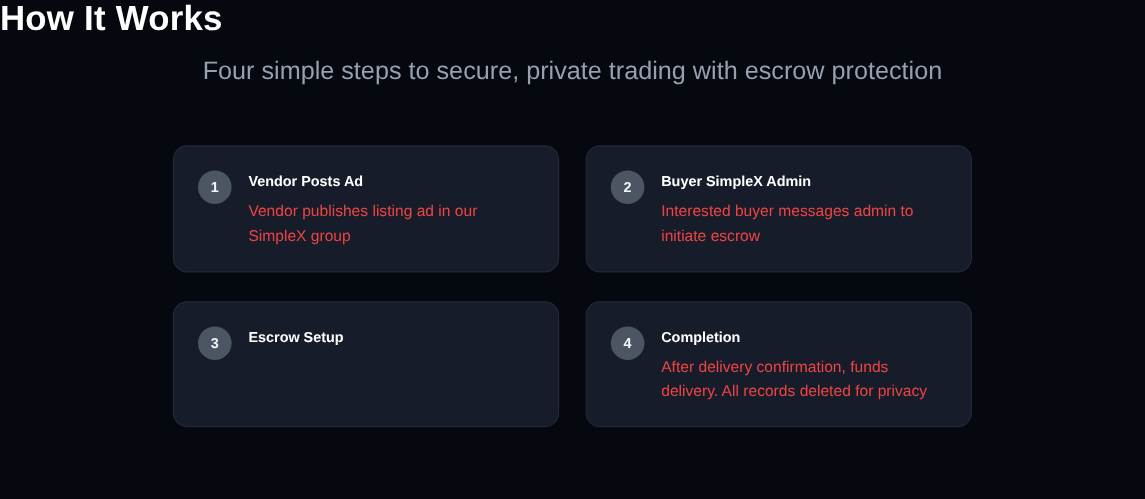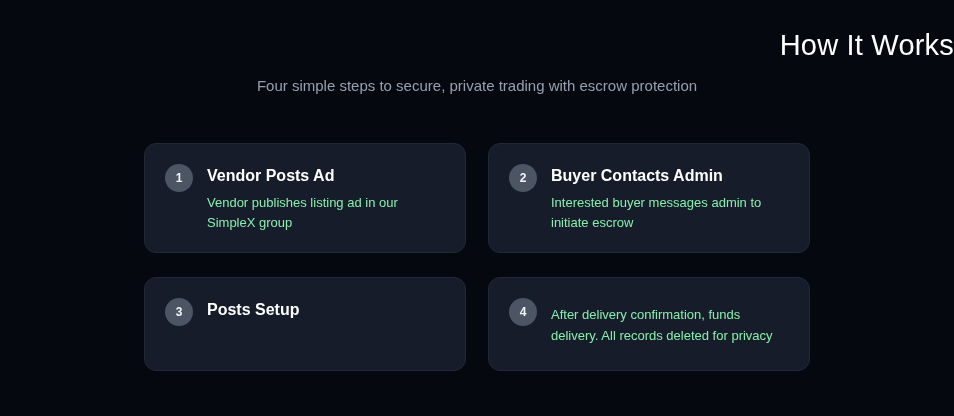--- a/index.html
+++ b/index.html
@@ -12,32 +12,31 @@
   body {
     background: #05080f;
     position: relative;
   }
   .section {
     width: 100%;
     height: 100%;
     position: relative;
   }
   .section-title {
-    margin-top: 29px;
-    text-align: right;
+    text-align: left;
     color: #ffffff;
     font-size: 29px;
-    font-weight: 400;
+    font-weight: 700;
     letter-spacing: 0.2px;
   }
   .section-subtitle {
     margin-top: 15px;
     text-align: center;
     color: #96a0b0;
-    font-size: 15px;
+    font-size: 21px;
     font-weight: 400;
   }
   .steps-grid {
     width: 666px;
     margin: 49px auto 0;
     display: grid;
     grid-template-columns: 1fr 1fr;
     column-gap: 22px;
     row-gap: 24px;
   }
@@ -61,28 +60,28 @@
     font-size: 12px;
     font-weight: 700;
     display: flex;
     align-items: center;
     justify-content: center;
     margin-top: 1px;
   }
   .step-body { flex: 1 1 auto; }
   .step-title {
     color: #ffffff;
-    font-size: 16px;
+    font-size: 12px;
     font-weight: 700;
     line-height: 1.2;
     margin-top: 3px;
   }
   .step-desc {
     margin-top: 8px;
-    color: #86efac;
+    color: #ef4444;
     font-size: 13px;
     line-height: 1.55;
     max-width: 240px;
   }
 </style>
 </head>
 <body>
 
 <div class="section">
 
@@ -95,34 +94,35 @@
       <div class="step-badge">1</div>
       <div class="step-body">
         <div class="step-title">Vendor Posts Ad</div>
         <div class="step-desc">Vendor publishes listing ad in our SimpleX group</div>
       </div>
     </div>
 
     <div class="step-card">
       <div class="step-badge">2</div>
       <div class="step-body">
-        <div class="step-title">Buyer Contacts Admin</div>
+        <div class="step-title">Buyer SimpleX Admin</div>
         <div class="step-desc">Interested buyer messages admin to initiate escrow</div>
       </div>
     </div>
 
     <div class="step-card">
       <div class="step-badge">3</div>
       <div class="step-body">
-        <div class="step-title">Posts Setup</div>
+        <div class="step-title">Escrow Setup</div>
       </div>
     </div>
 
     <div class="step-card">
       <div class="step-badge">4</div>
       <div class="step-body">
+        <div class="step-title">Completion</div>
         <div class="step-desc">After delivery confirmation, funds delivery. All records deleted for privacy</div>
       </div>
     </div>
 
   </div>
 
 </div>
 
 </body></html>

